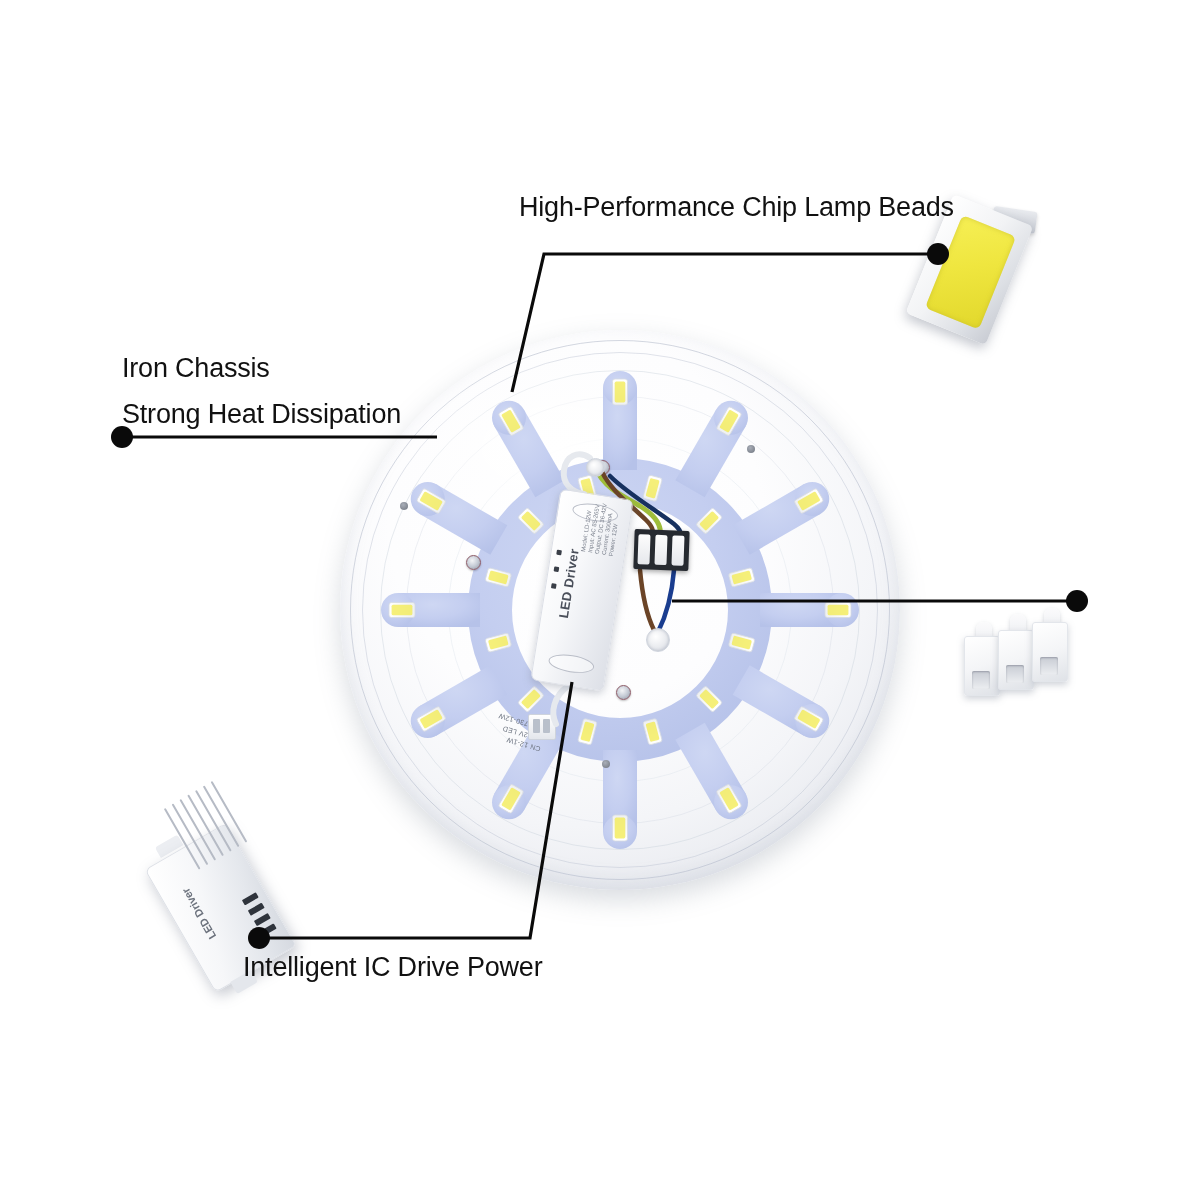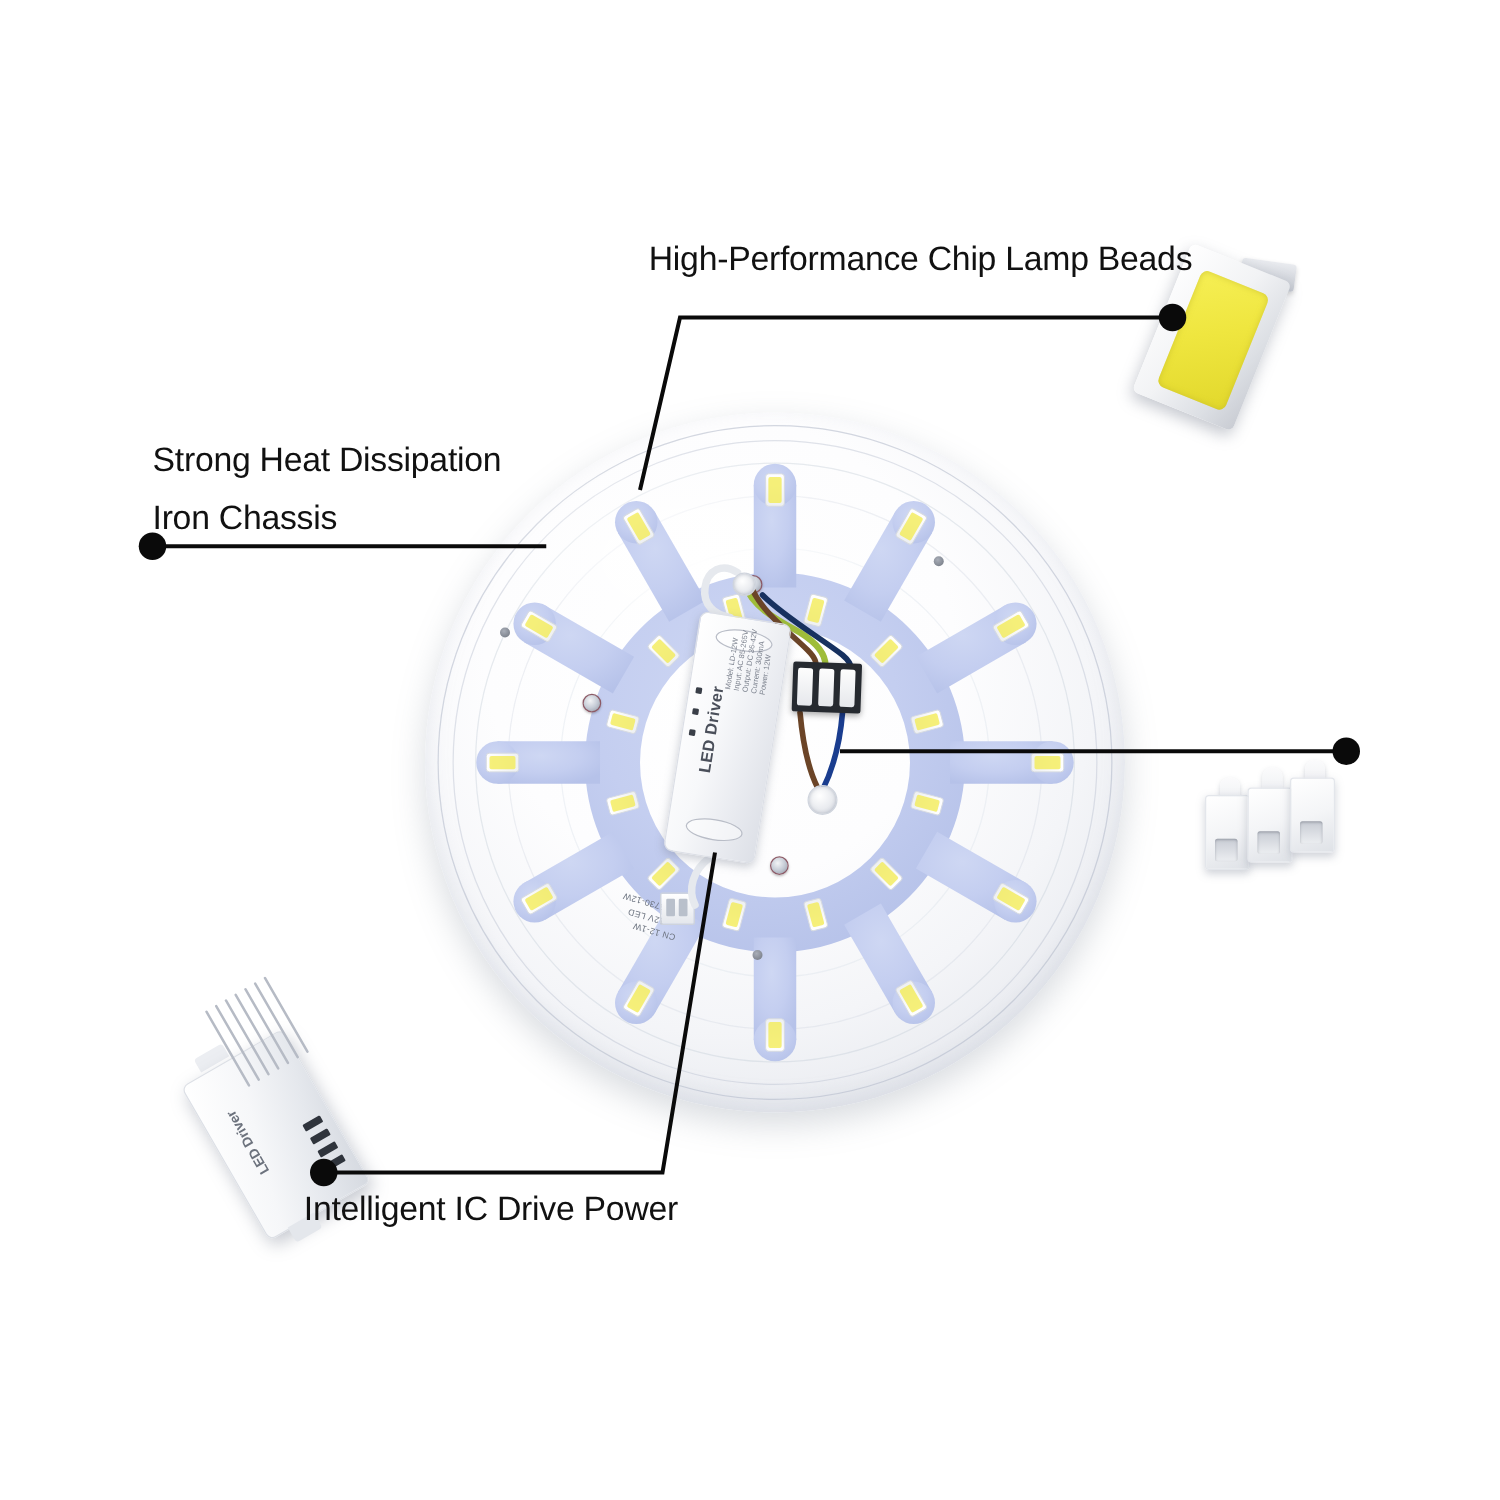--- a/index.html
+++ b/index.html
@@ -608,20 +608,20 @@
     <polyline class="leader-line" id="lead-3" points="259,938 530,938 572,682"></polyline>
     <circle class="leader-dot" id="dot-0" r="11" cx="938" cy="254"></circle>
     <circle class="leader-dot" id="dot-1" r="11" cx="122" cy="437"></circle>
     <circle class="leader-dot" id="dot-2" r="11" cx="1077" cy="601"></circle>
     <circle class="leader-dot" id="dot-3" r="11" cx="259" cy="938"></circle>
   </svg>
 
   <div class="callout-label" id="label-beads" style="left: 519px; top: 192px;">High-Performance Chip Lamp Beads</div>
 
   <div class="callout-label two-line" id="label-chassis" style="left: 122px; top: 345px;">
+    <div>Iron Chassis</div>
     <div>Strong Heat Dissipation</div>
-    <div>Iron Chassis</div>
   </div>
 
 
   <div class="callout-label" id="label-ic" style="left: 243px; top: 952px;">Intelligent IC Drive Power</div>
 
 </div>
 
 </body></html>

